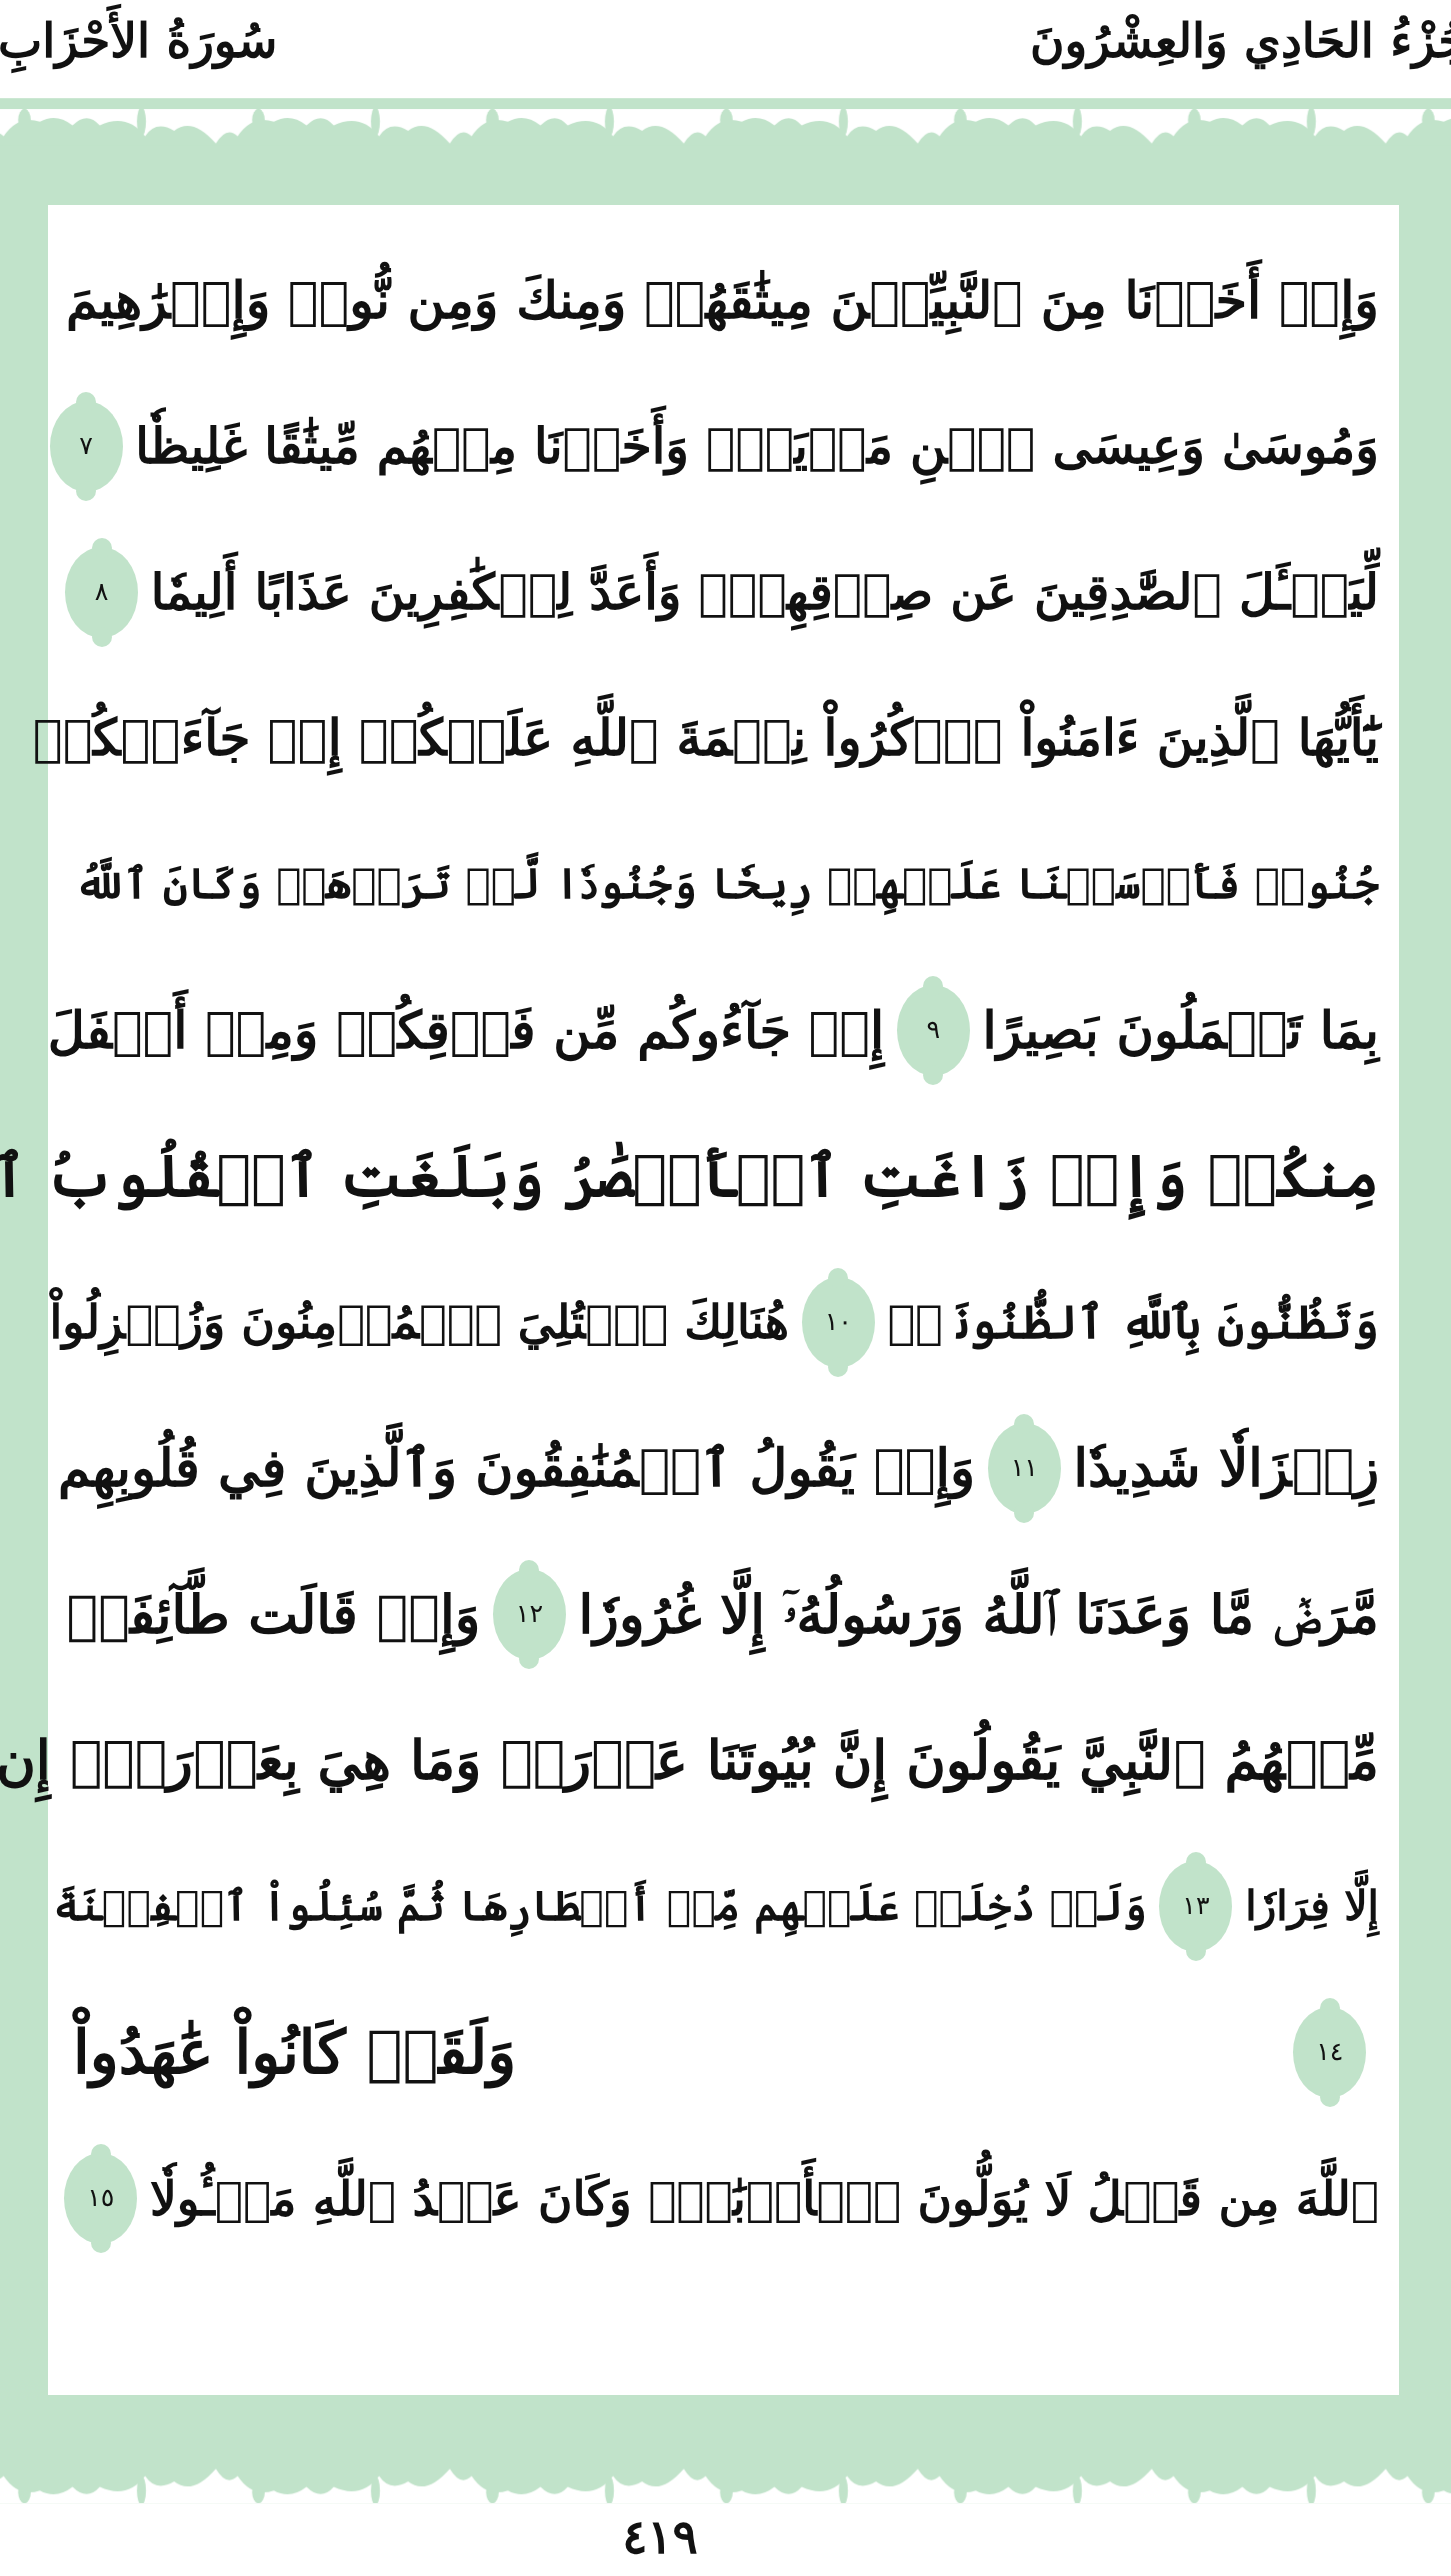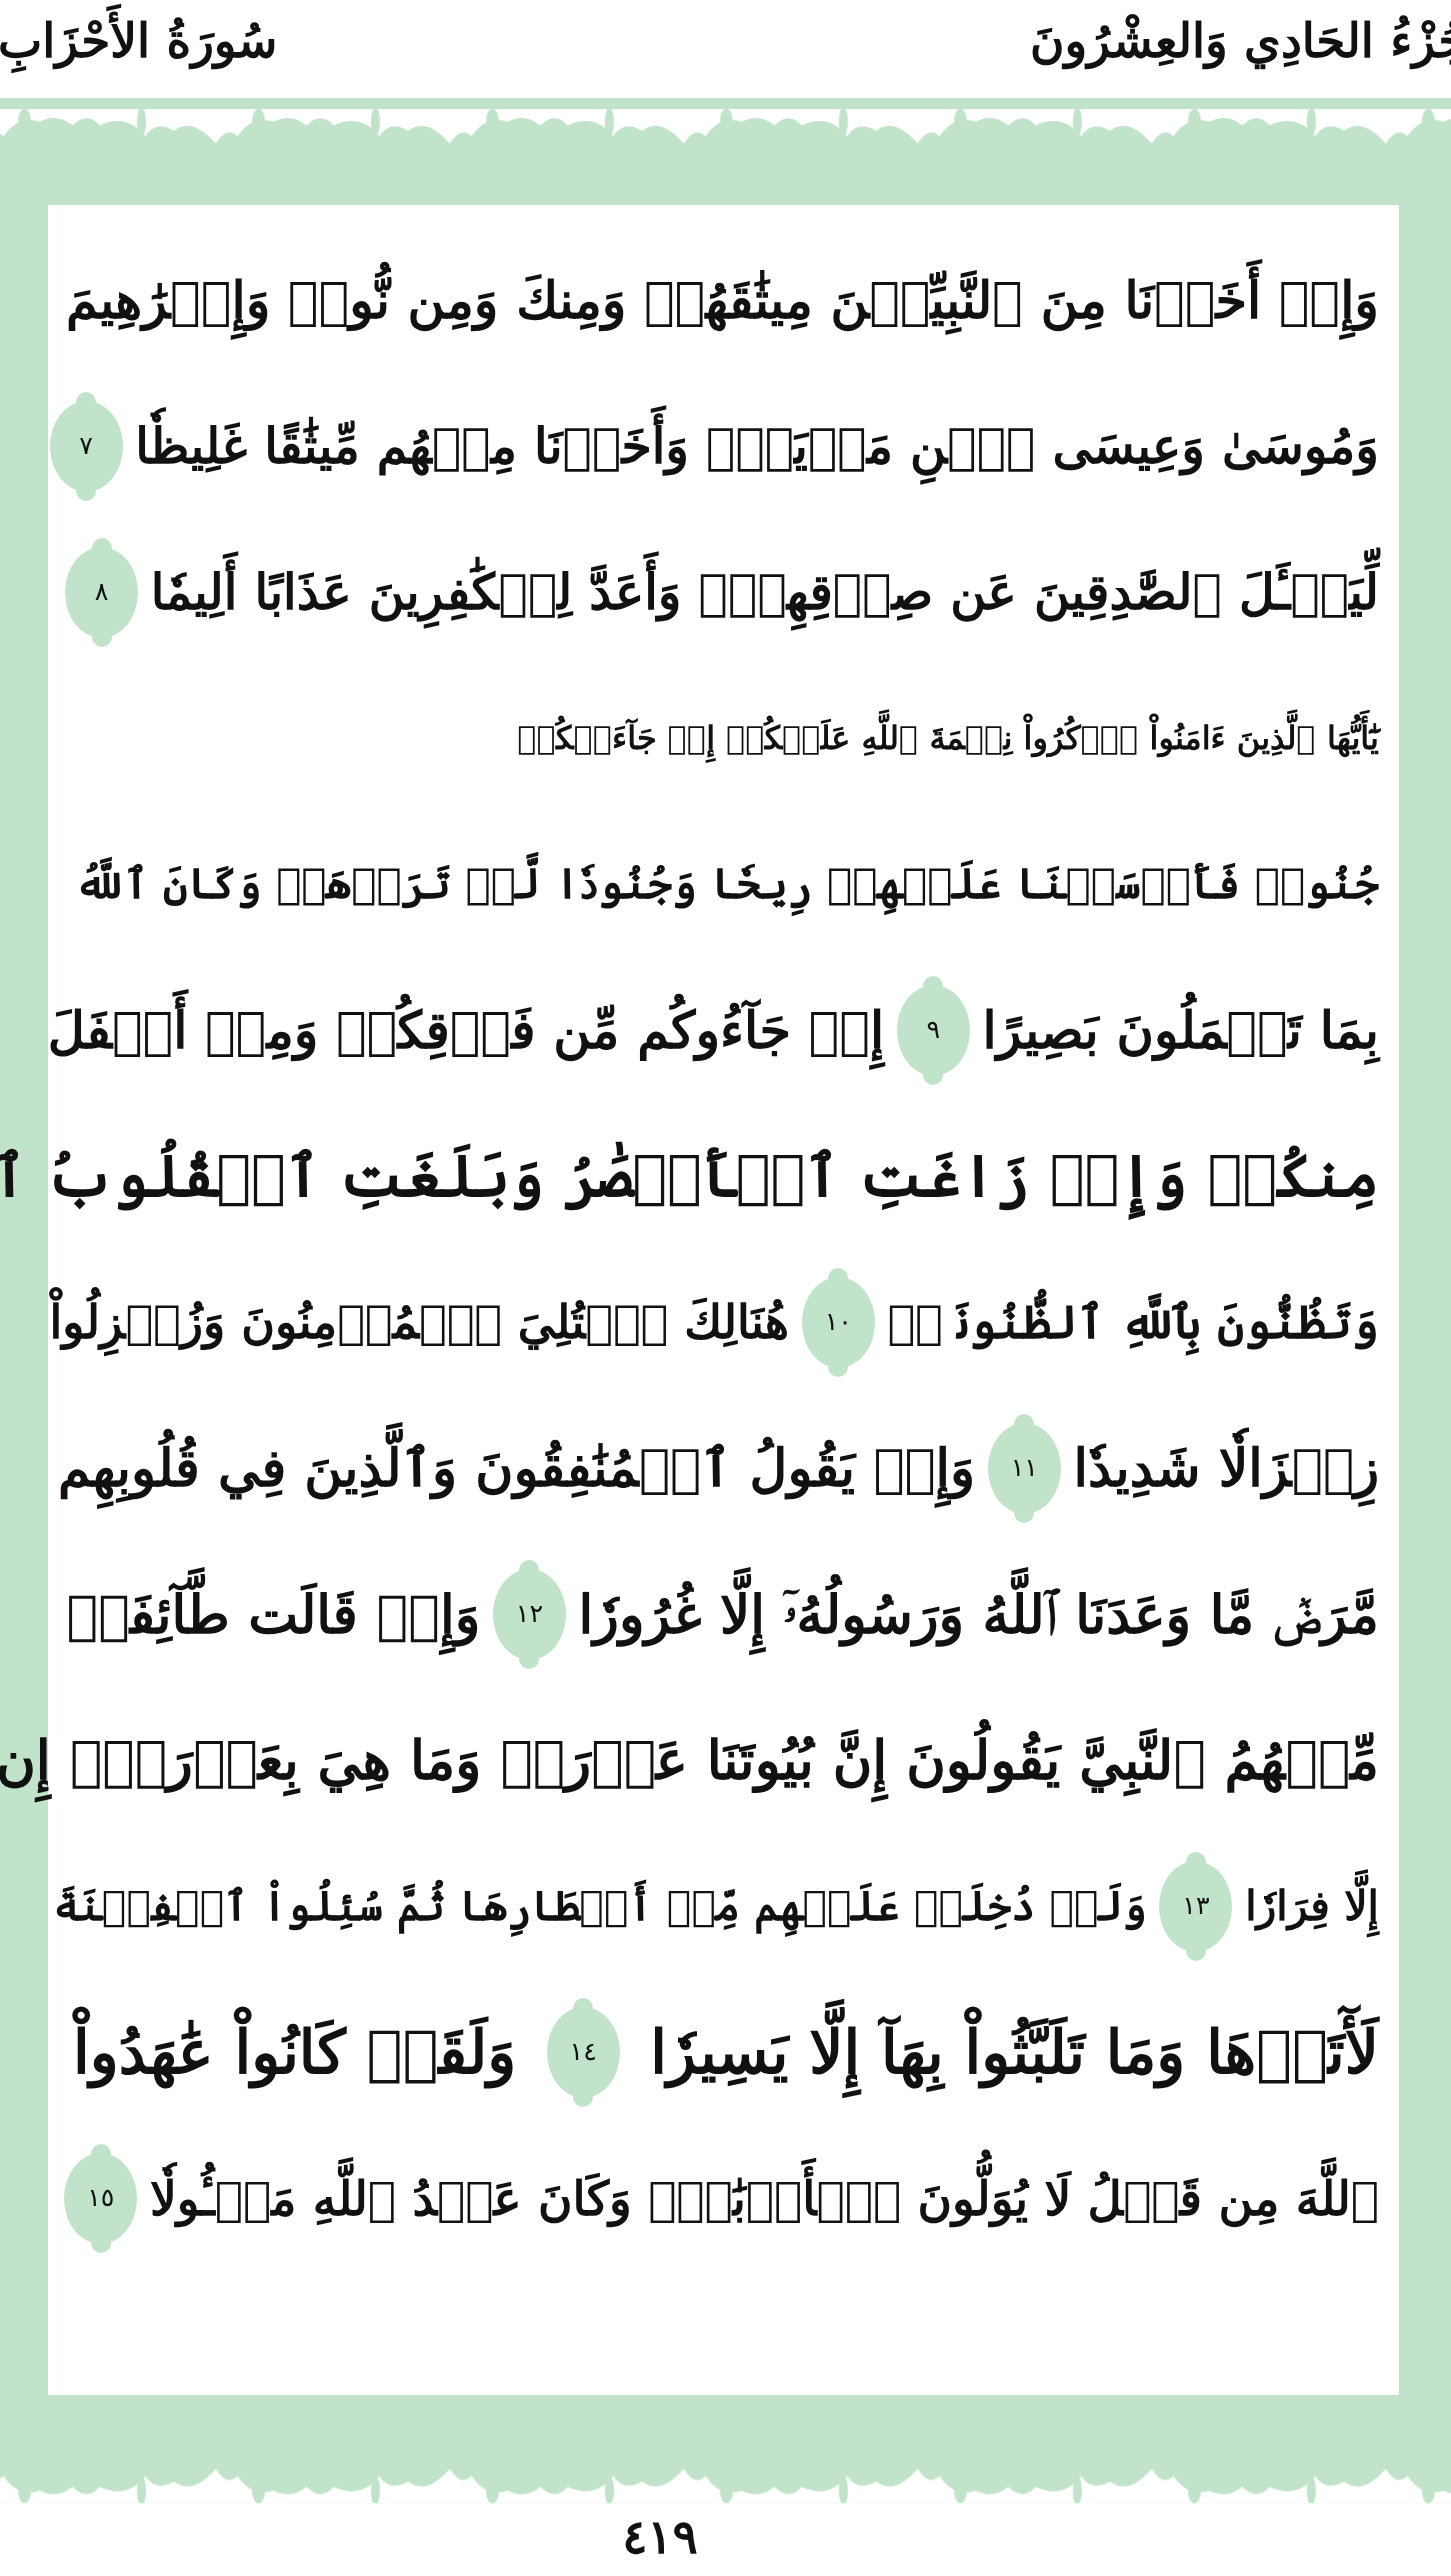--- a/index.html
+++ b/index.html
@@ -172,21 +172,21 @@
     <span class="ayah-marker">
         <span class="ayah-num">٧</span>
       </span>
   </div>
   <div class="line" style="font-size: 49px;">
     <span class="seg">لِّيَسۡـَٔلَ ٱلصَّٰدِقِينَ عَن صِدۡقِهِمۡۚ وَأَعَدَّ لِلۡكَٰفِرِينَ عَذَابًا أَلِيمٗا</span>
     <span class="ayah-marker">
         <span class="ayah-num">٨</span>
       </span>
   </div>
-  <div class="line" style="font-size: 32px;">
+  <div class="line" style="font-size: 50px;">
     <span class="seg">يَٰٓأَيُّهَا ٱلَّذِينَ ءَامَنُواْ ٱذۡكُرُواْ نِعۡمَةَ ٱللَّهِ عَلَيۡكُمۡ إِذۡ جَآءَتۡكُمۡ</span>
   </div>
   <div class="line" style="font-size: 42px;">
     <span class="seg">جُنُودٞ فَأَرۡسَلۡنَا عَلَيۡهِمۡ رِيحٗا وَجُنُودٗا لَّمۡ تَرَوۡهَاۚ وَكَانَ ٱللَّهُ</span>
   </div>
   <div class="line" style="font-size: 51px;">
     <span class="seg">بِمَا تَعۡمَلُونَ بَصِيرًا</span>
     <span class="ayah-marker">
         <span class="ayah-num">٩</span>
       </span>
@@ -220,21 +220,20 @@
     <span class="seg">مِّنۡهُمُ ٱلنَّبِيَّ يَقُولُونَ إِنَّ بُيُوتَنَا عَوۡرَةٞ وَمَا هِيَ بِعَوۡرَةٍۖ إِن يُرِيدُونَ</span>
   </div>
   <div class="line" style="font-size: 41px;">
     <span class="seg">إِلَّا فِرَارٗا</span>
     <span class="ayah-marker">
         <span class="ayah-num">١٣</span>
       </span>
     <span class="seg">وَلَوۡ دُخِلَتۡ عَلَيۡهِم مِّنۡ أَقۡطَارِهَا ثُمَّ سُئِلُواْ ٱلۡفِتۡنَةَ</span>
   </div>
   <div class="line">
-    <span class="seg">لَأٓتَوۡهَا وَمَا تَلَبَّثُواْ بِهَآ إِلَّا يَسِيرٗا</span>
     <span class="ayah-marker">
         <span class="ayah-num">١٤</span>
       </span>
     <span class="seg">وَلَقَدۡ كَانُواْ عَٰهَدُواْ</span>
   </div>
   <div class="line" style="font-size: 47px;">
     <span class="seg">ٱللَّهَ مِن قَبۡلُ لَا يُوَلُّونَ ٱلۡأَدۡبَٰرَۚ وَكَانَ عَهۡدُ ٱللَّهِ مَسۡـُٔولٗا</span>
     <span class="ayah-marker">
         <span class="ayah-num">١٥</span>
       </span>

